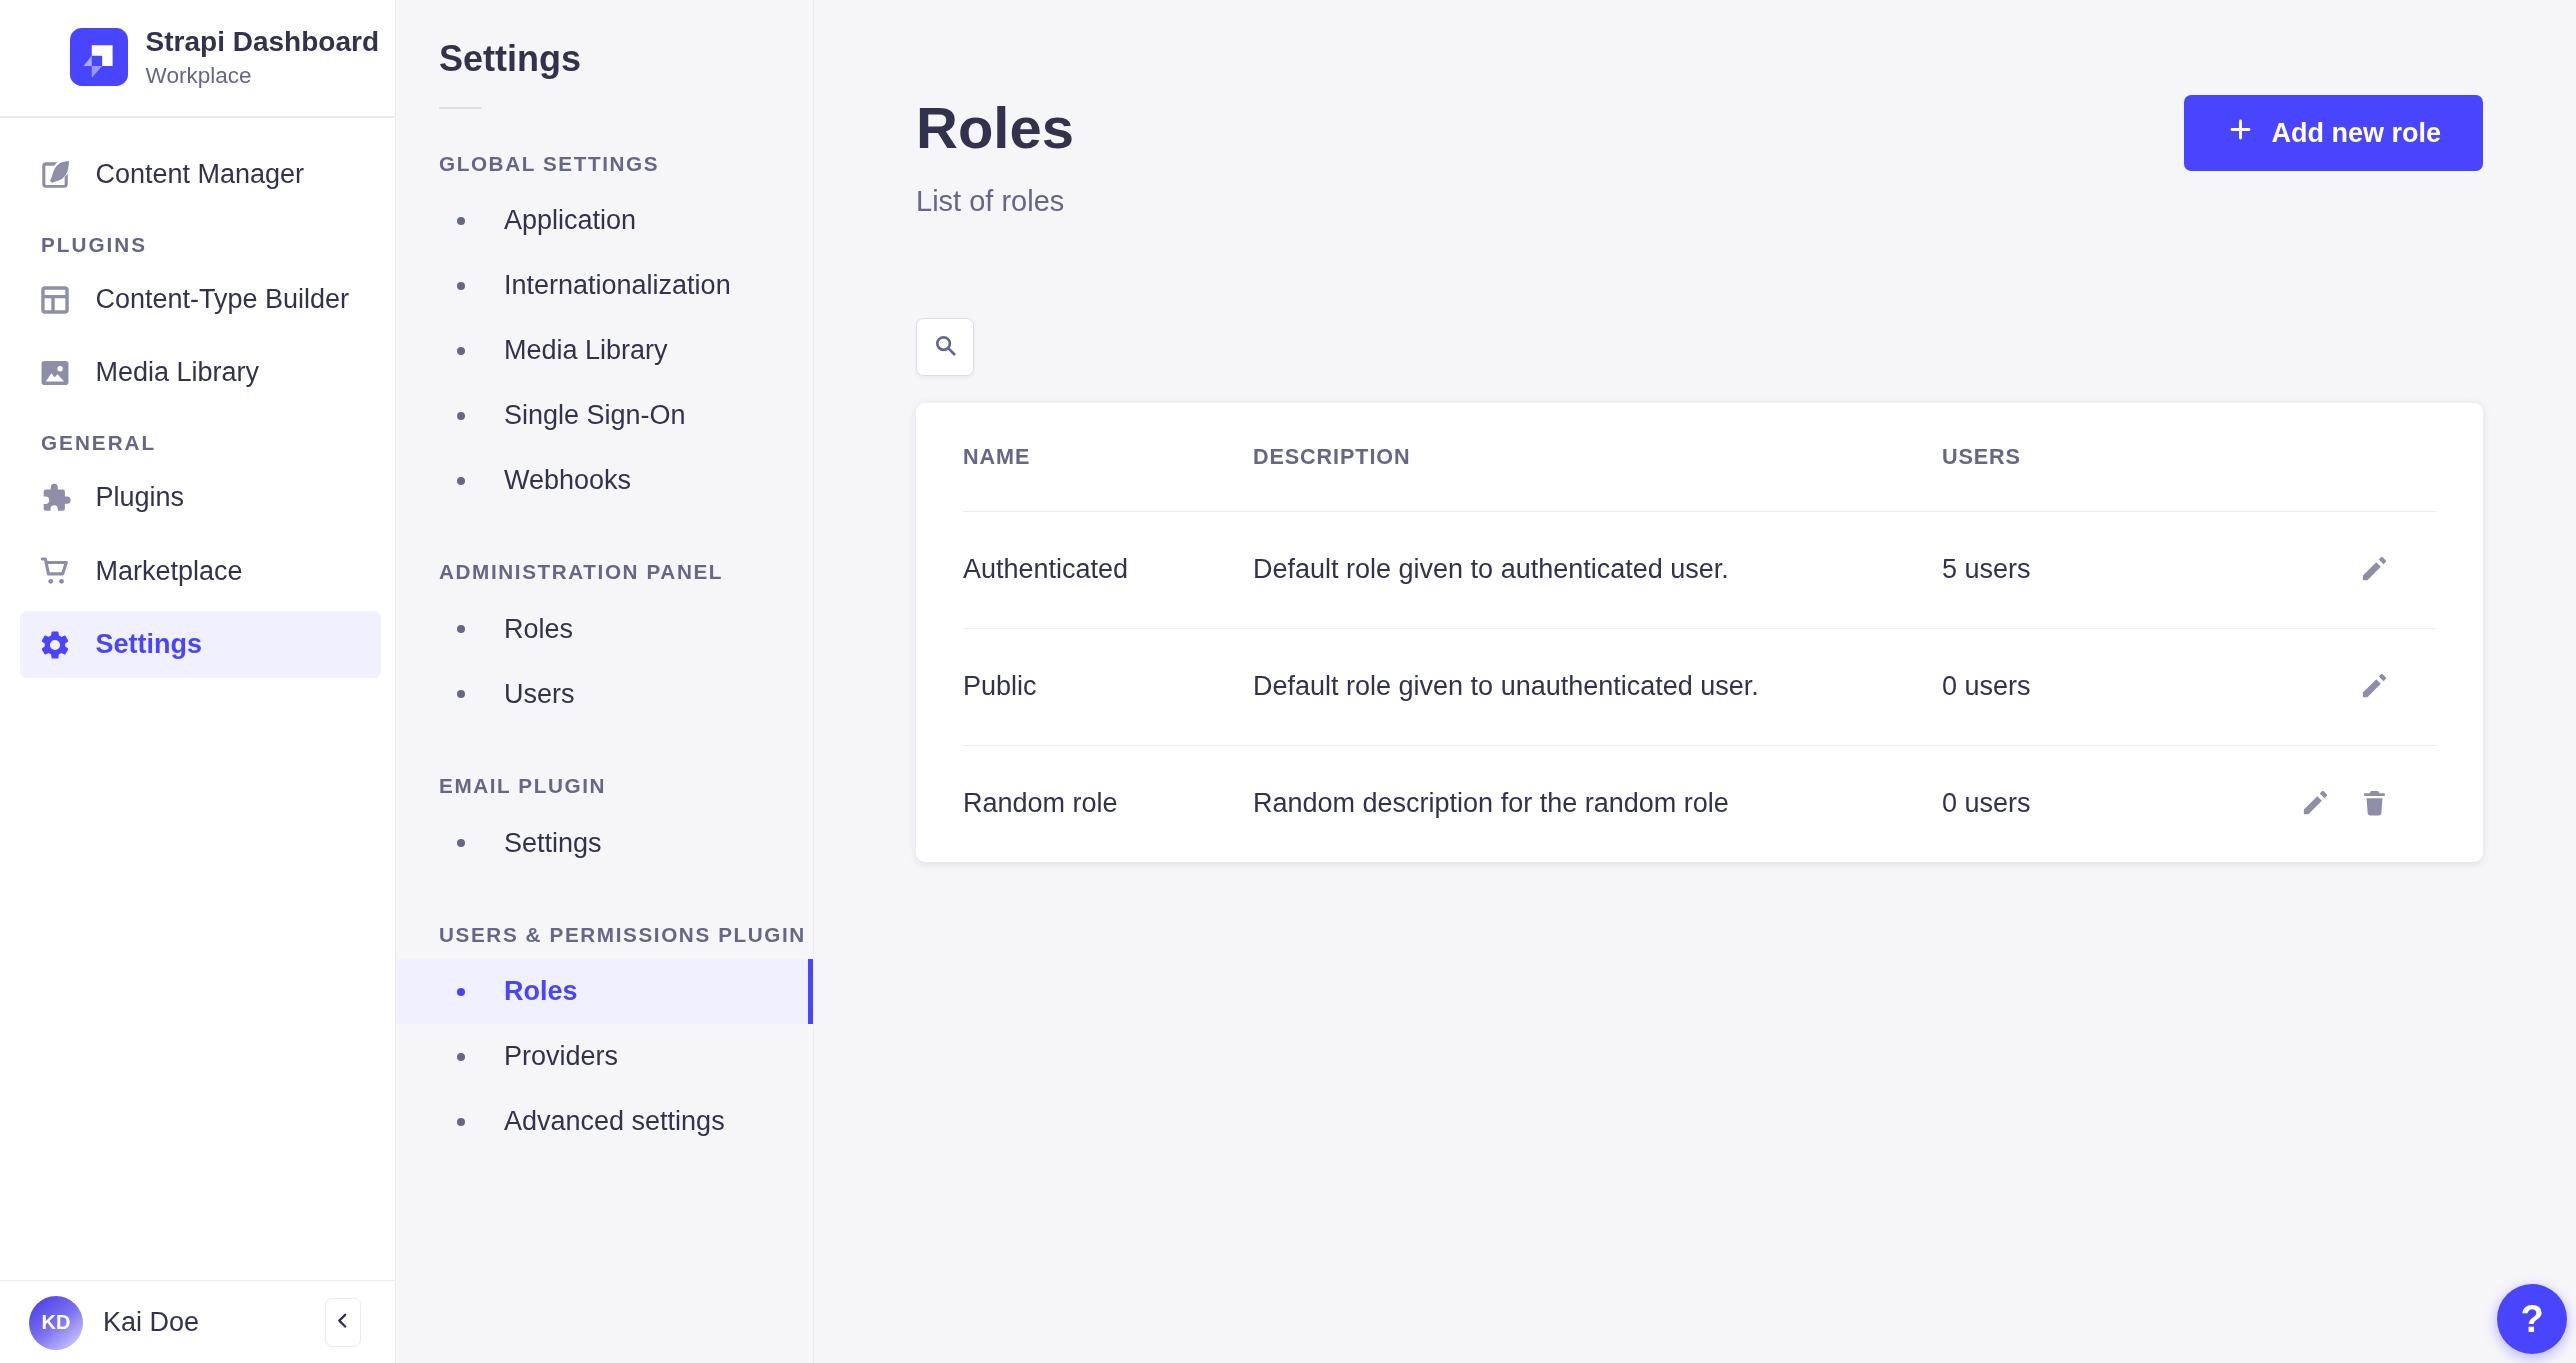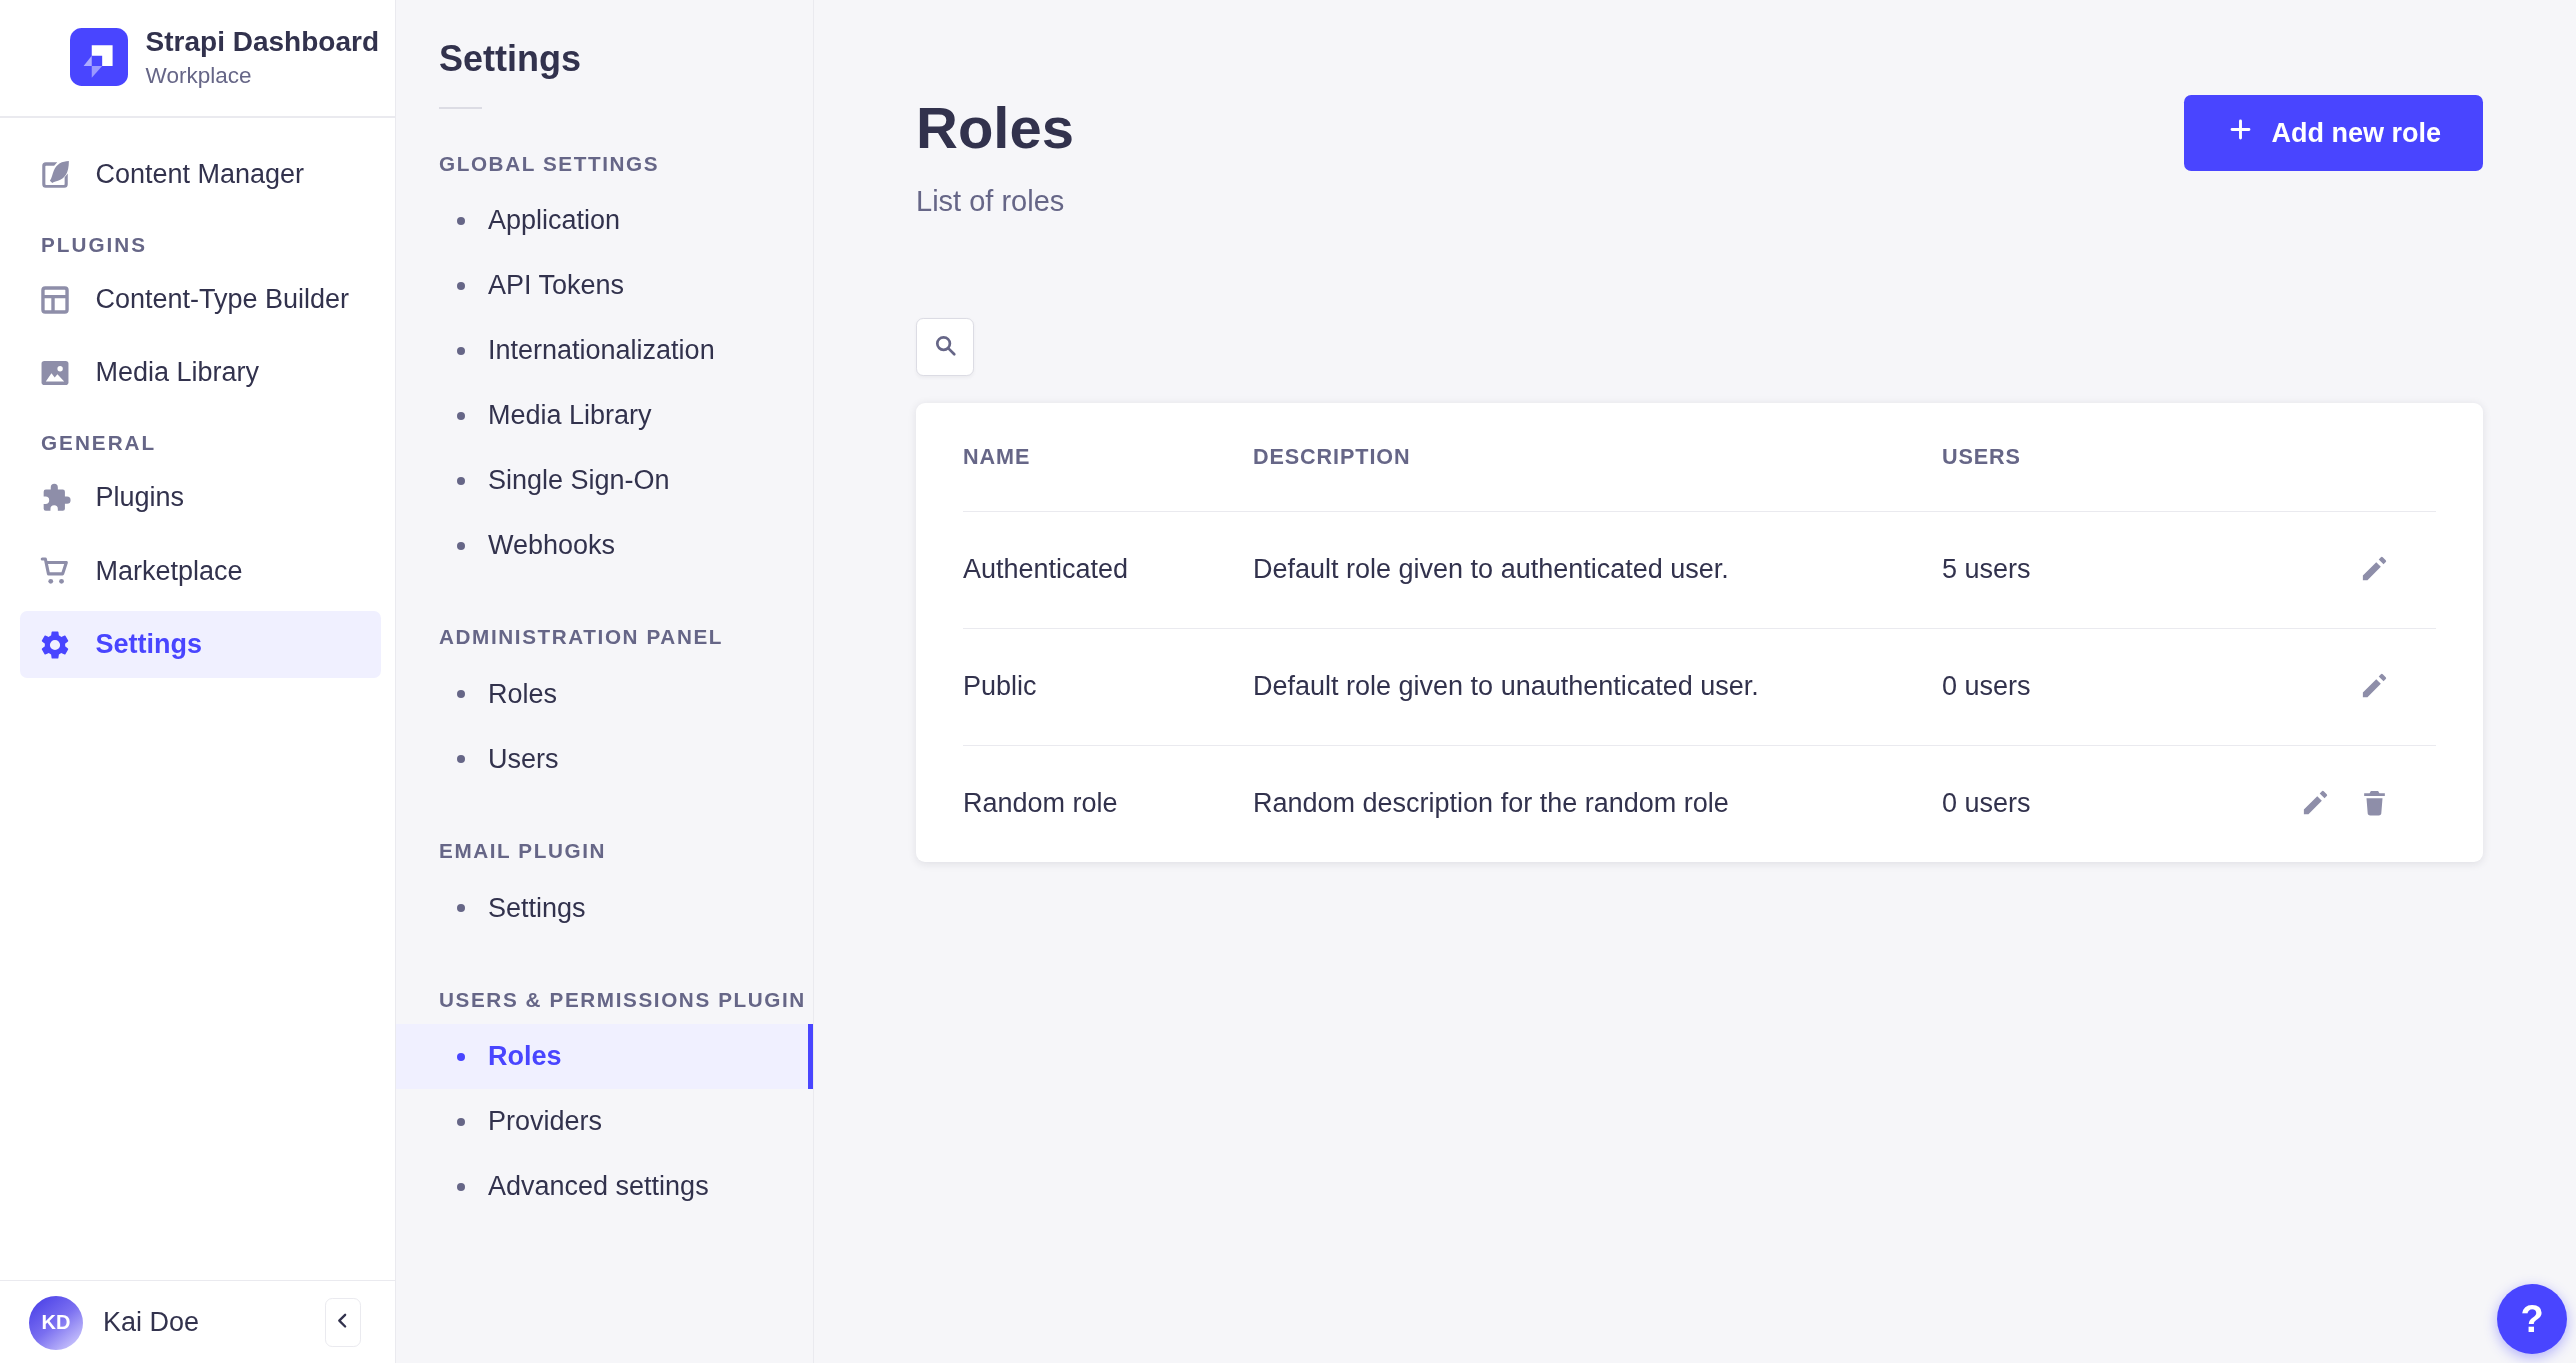--- a/index.html
+++ b/index.html
@@ -26,21 +26,21 @@
   .avatar { width:54px; height:54px; border-radius:50%; background:linear-gradient(140deg,#4238E6 0%,#7A6FF0 50%,#DDD9FF 100%); color:#FFFFFF; font-weight:700; font-size:20px; display:flex; align-items:center; justify-content:center; cursor:pointer; }
   .user-name { flex:1; font-size:27px; color:#32324D; }
   .collapse-btn { width:36px; height:49px; background:#FFFFFF; border:1.8px solid #EAEAEF; border-radius:7.2px; display:flex; align-items:center; justify-content:center; cursor:pointer; }
 
   
   .sub-nav { width:418px; min-width:418px; background:#F6F6F9; border-right:1.8px solid #EAEAEF; padding-top:38px; }
   .sub-nav-title { margin-left:43px; font-size:36px; font-weight:700; color:#32324D; }
   .sub-divider { width:43px; height:1.8px; background:#DCDCE4; margin:27px 0 0 43px; }
   .sub-section-title { margin:47px 0 12.6px 43px; font-size:20.7px; font-weight:700; letter-spacing:1.6px; color:#666687; }
   .sub-section-title.first { margin-top:43px; }
-  .sub-item { position:relative; height:65px; display:flex; align-items:center; gap:23px; padding-left:61px; font-size:27px; color:#32324D; cursor:pointer; }
+  .sub-item { position:relative; height:65px; display:flex; align-items:center; gap:39px; padding-left:61px; font-size:27px; color:#32324D; cursor:pointer; }
   .bullet { width:8px; height:8px; border-radius:50%; background:#666687; flex:0 0 8px; }
   .sub-item.active { background:#F0F0FF; color:#4945FF; font-weight:700; }
   .sub-item.active .bullet { background:#4945FF; }
   .sub-item.active::after { content:""; position:absolute; right:0; top:0; bottom:0; width:5.4px; background:#4945FF; }
 
   
   .main { flex:1; padding:0 93px 0 102px; position:relative; }
   .content-header { display:flex; justify-content:space-between; align-items:flex-start; padding-top:95px; }
   .page-title { font-size:58px; font-weight:700; color:#32324D; line-height:1.15; }
   .page-subtitle { font-size:29px; color:#666687; margin-top:23px; }
@@ -161,24 +161,20 @@
     <div class="sub-nav-title">Settings</div>
     <div class="sub-divider"></div>
 
     <div class="sub-section-title first">GLOBAL SETTINGS</div>
     <a class="sub-item">
         <span class="bullet"></span>
         <span>Application</span>
       </a>
     <a class="sub-item">
         <span class="bullet"></span>
-        <span>API Tokens</span>
-      </a>
-    <a class="sub-item">
-        <span class="bullet"></span>
         <span>Internationalization</span>
       </a>
     <a class="sub-item">
         <span class="bullet"></span>
         <span>Media Library</span>
       </a>
     <a class="sub-item">
         <span class="bullet"></span>
         <span>Single Sign-On</span>
       </a>

